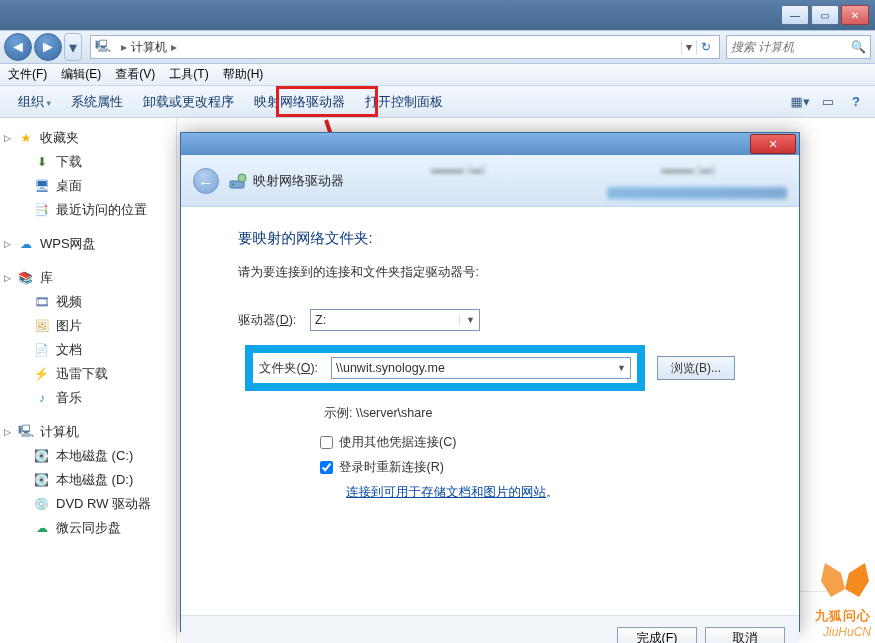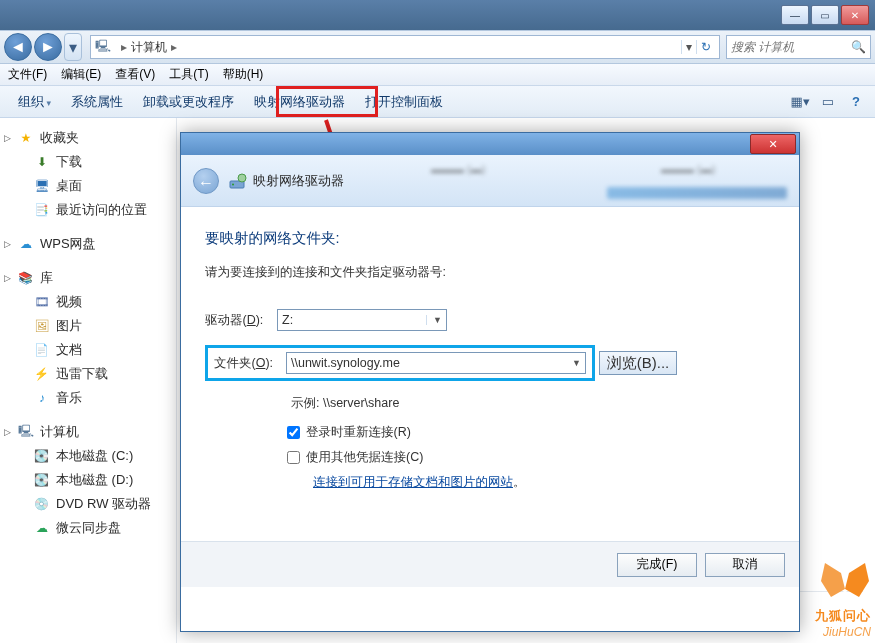--- a/index.html
+++ b/index.html
@@ -67,33 +67,33 @@
 
 .dialog { position:absolute; left:180px; top:132px; width:620px; height:500px; border:1px solid #3a6ca0; box-shadow:0 0 18px rgba(0,0,0,.35); z-index:10; background:#fff; }
 .dlg-title { height:22px; background:linear-gradient(#7fb2e6,#5a8fc8); display:flex; }
 .dlg-title .blur { flex:1; }
 .dlg-title .closebtn { width:46px; height:20px; margin:1px 3px; background:linear-gradient(#e66,#c33); border:1px solid #8a2a2a; border-radius:2px; color:#fff; display:flex; align-items:center; justify-content:center; font-size:11px; }
 .dlg-header { height:52px; background:linear-gradient(#eaf3fd,#d3e4f6); border-bottom:1px solid #c0d4eb; display:flex; align-items:center; padding:0 12px; position:relative; overflow:hidden; }
 .dlg-header .back { width:26px; height:26px; border-radius:13px; background:radial-gradient(circle at 40% 30%,#b4d0ef,#7aa5d4); border:1px solid #6f98c6; margin-right:10px; display:flex; align-items:center; justify-content:center; color:#fff; }
 .dlg-header .hicon { width:18px; height:18px; margin-right:6px; }
 .dlg-header .htext { font-size:13px; color:#2a2a2a; }
 .dlg-header .mask { position:absolute; top:8px; filter:blur(2px); opacity:.5; font-size:11px; color:#333; }
-.dlg-body { padding:22px 32px 22px 24px; font-size:12.5px; color:#333; position:relative; height:334px; }
+.dlg-body { padding:22px 32px 22px 57px; font-size:12.5px; color:#333; position:relative; height:408px; }
 .dlg-body h3 { font-size:14.5px; color:#0a3a7a; font-weight:normal; margin-bottom:16px; }
 .dlg-body .desc { margin-bottom:28px; }
 .form-row { display:flex; align-items:center; margin-bottom:14px; }
 .form-row .lbl { width:72px; }
 .form-row .lbl u { text-decoration:underline; }
 .select, .textinput { height:22px; border:1px solid #7a98b8; background:#fff; padding:0 4px; display:flex; align-items:center; font-size:12.5px; }
 .select { width:170px; justify-content:space-between; }
 .select .dd { font-size:9px; color:#555; padding-left:6px; border-left:1px solid #cfdeee; }
 .box-folder-row .textinput { width:300px;text-align:center; }
 .box-folder-row .dd { margin-left:auto; font-size:9px; color:#555; }
-.browse-btn { width:78px; height:24px; margin-left:4px; background:linear-gradient(#f2f7fd,#d9e6f4); border:1px solid #7a98b8; font-size:15px; display:flex; align-items:center; justify-content:center; }
-.redbox2 { border:3px solid #0ea5e9; padding:4px 6px; display:inline-flex; align-items:center; }
+.browse-btn { width:78px; height:24px; margin-left:12px; background:linear-gradient(#f2f7fd,#d9e6f4); border:1px solid #7a98b8; font-size:12px; display:flex; align-items:center; justify-content:center; }
+.redbox2 { border:8px solid #0ea5e9; padding:4px 6px; display:inline-flex; align-items:center;margin-left:7px; }
 .example { margin-left:86px; margin-bottom:12px; color:#333; }
 .checkrow { margin-left:82px; display:flex; align-items:center; margin-bottom:8px; font-size:12.5px; }
 .checkrow input { margin-right:6px; }
 .linkrow { margin-left:108px; }
 .linkrow a { color:#0a4aa0; text-decoration:underline; cursor:pointer; }
 .dlg-footer { height:46px; border-top:1px solid #d9e2ec; background:#f1f4f8; display:flex; align-items:center; justify-content:flex-end; padding:8px 14px; gap:8px; }
 .dlg-footer .btn { width:80px; height:24px; background:linear-gradient(#fdfdfd,#e6ecf2); border:1px solid #8aa2bc; font-size:12.5px; display:flex; align-items:center; justify-content:center; }
 
 
 .watermark { position:absolute; right:4px; bottom:4px; z-index:60; text-align:right; }
@@ -282,26 +282,26 @@
           <span>\\unwit.synology.me</span>
           <span class="dd">▼</span>
         </div>
       </div>
       <div class="browse-btn">浏览(B)...</div>
     </div>
 
     <div class="example">示例: \\server\share</div>
 
     <div class="checkrow">
+      <input type="checkbox" style="">
+      <span>使用其他凭据连接(C)</span>
+    </div>
+    <div class="checkrow">
       <input type="checkbox" checked="" style="">
       <span>登录时重新连接(R)</span>
-    </div>
-    <div class="checkrow">
-      <input type="checkbox" style="">
-      <span>使用其他凭据连接(C)</span>
     </div>
     <div class="linkrow">
       <a>连接到可用于存储文档和图片的网站</a><span>。</span>
     </div>
   </div>
   <div class="dlg-footer">
     <div class="btn">完成(F)</div>
     <div class="btn">取消</div>
   </div>
 </div>

